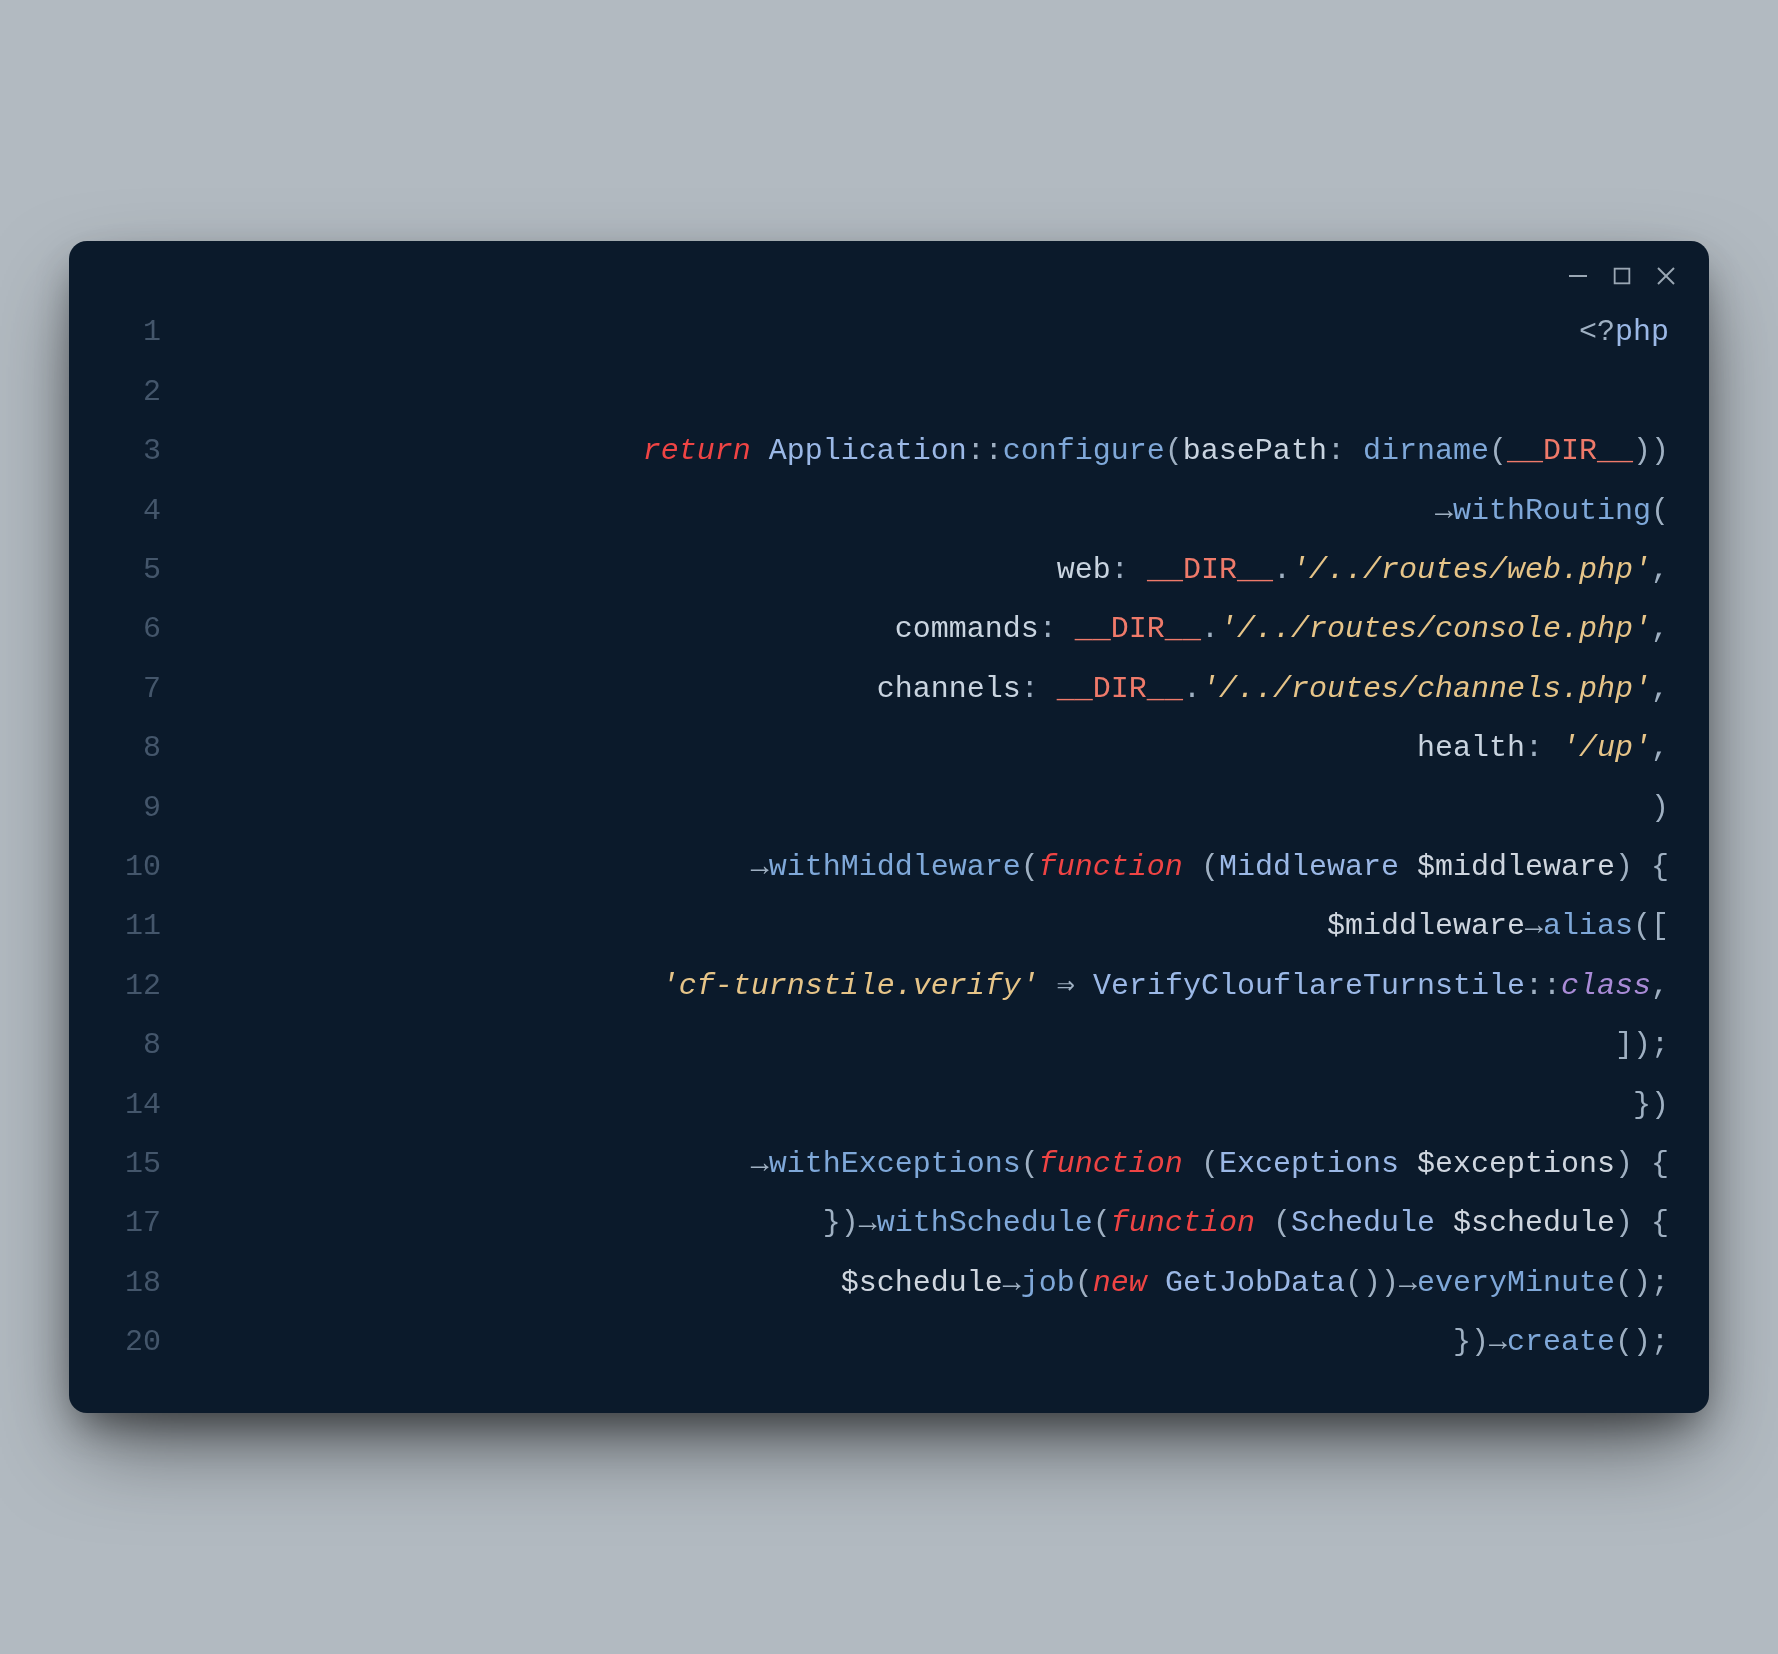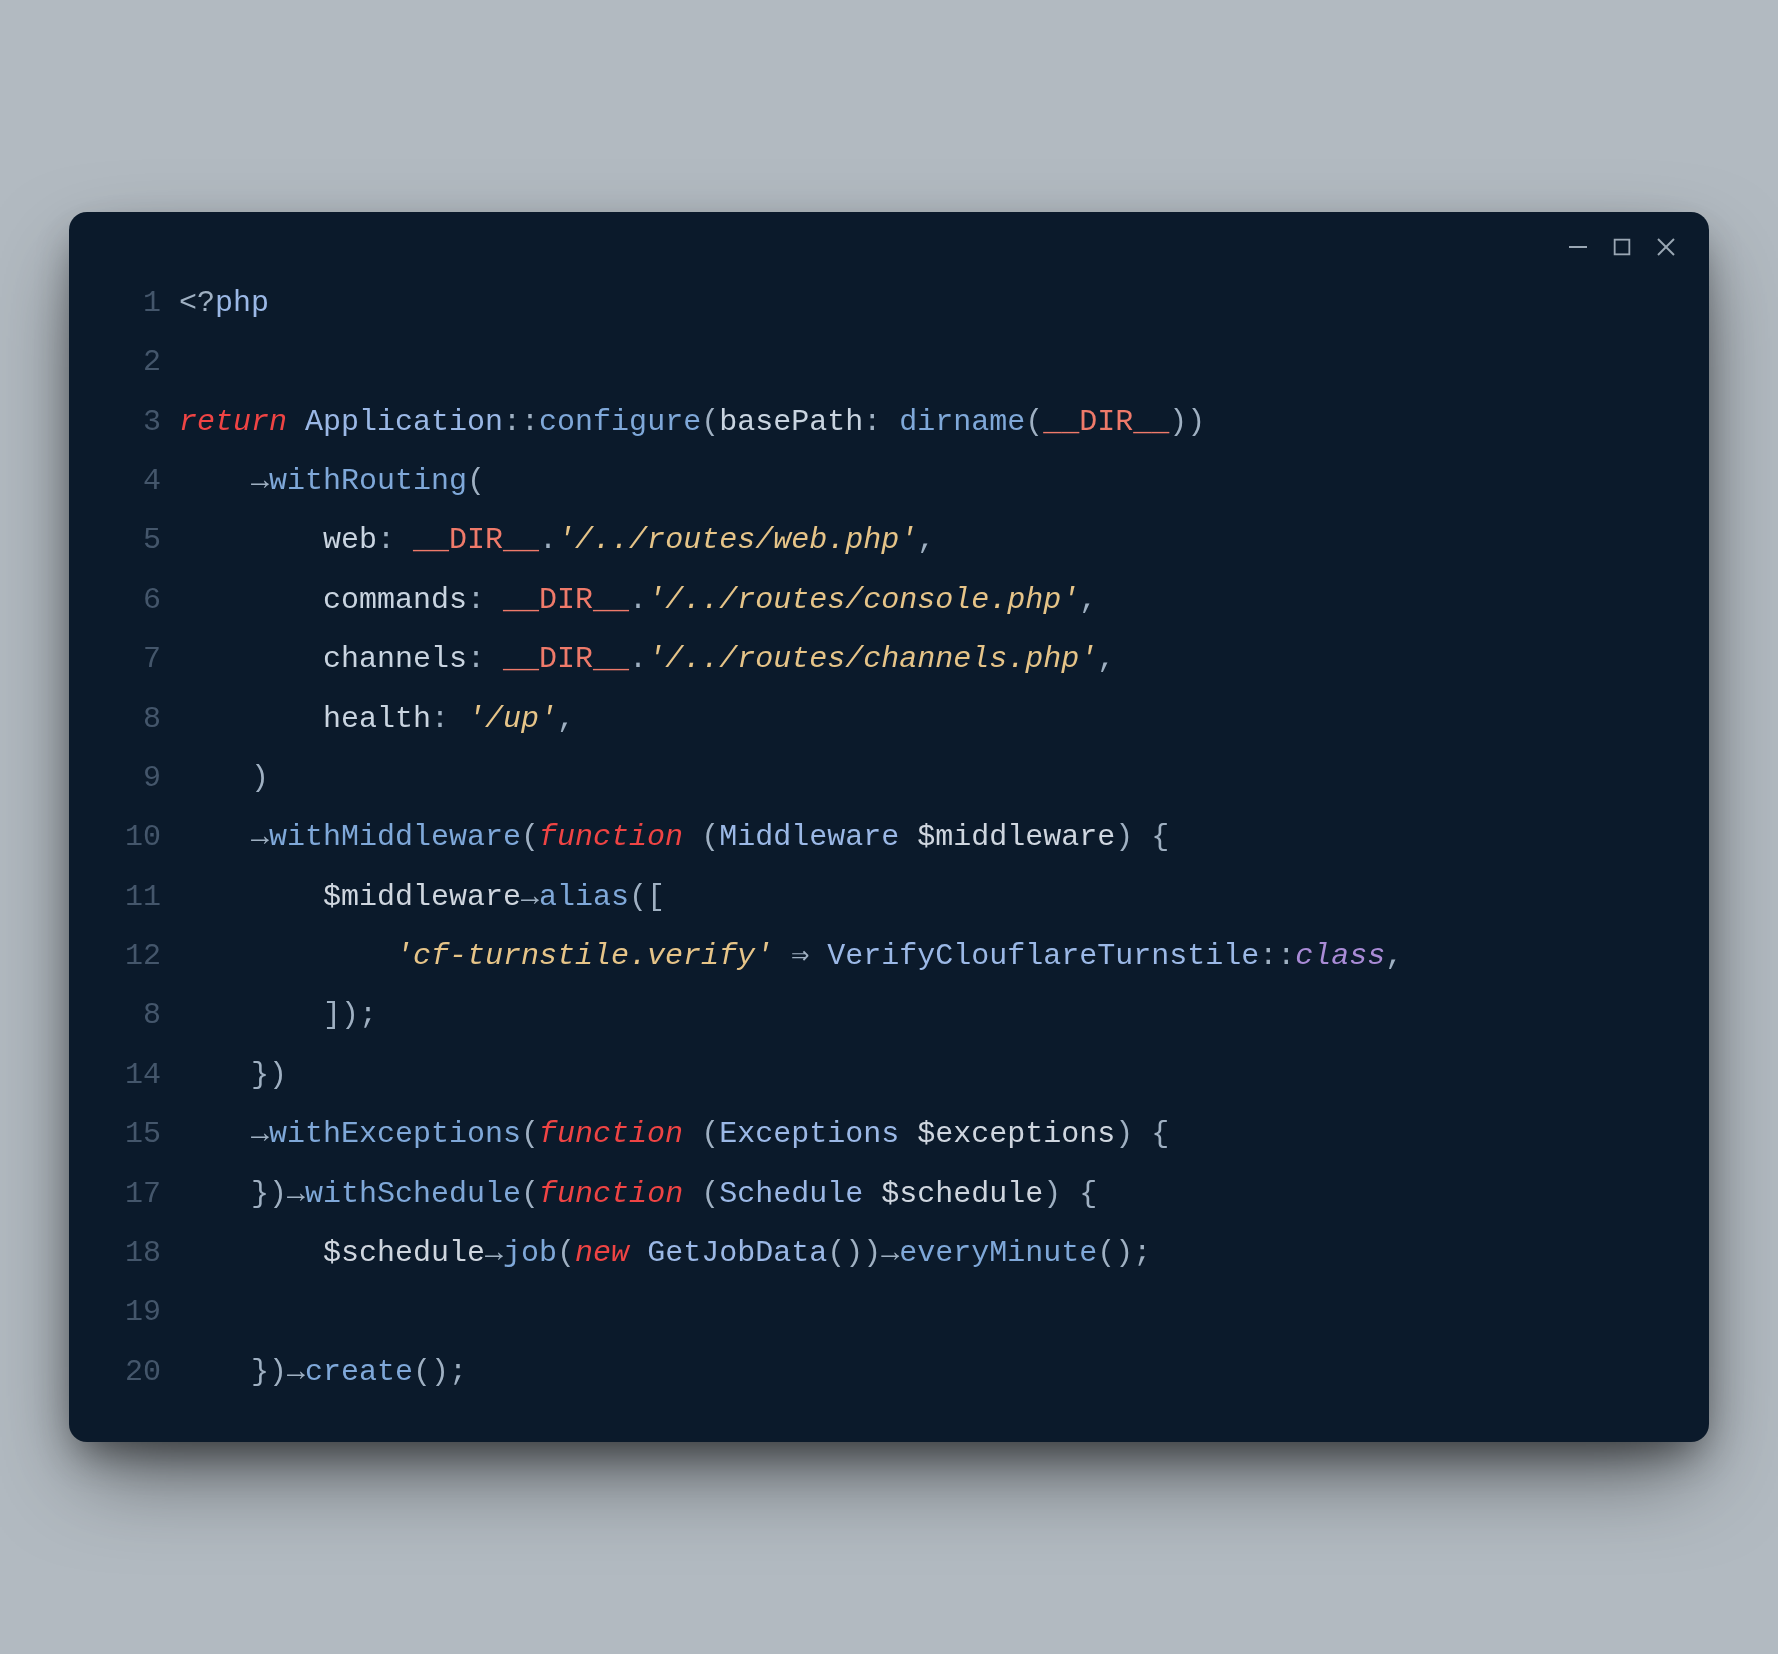--- a/index.html
+++ b/index.html
@@ -53,20 +53,21 @@
     text-align: right;
     color: #44566b;
     padding-right: 18px;
     user-select: none;
     font-variant-numeric: tabular-nums;
   }
   .src {
     white-space: pre;
     color: #c9d4e0;
     flex: 1 1 auto;
+    text-align: right;
   }
   
   .tk-kw     { color: #ef4444; font-style: italic; }   
   .tk-type   { color: #9bb8e6; }                        
   .tk-fn     { color: #7fa8d9; }                        
   .tk-str    { color: #e6c488; font-style: italic; }                        
   .tk-const  { color: #ef7a6a; }                        
   .tk-var    { color: #cfd6df; }                        
   .tk-named  { color: #c9d4e0; }                        
   .tk-punc   { color: #9fb0c2; }                        
@@ -159,22 +160,18 @@
         </div>
         <div class="line">
           <div class="gutter">17</div>
           <div class="src"><span class="tk-punc">    })</span><span class="tk-arrow">→</span><span class="tk-fn">withSchedule</span><span class="tk-punc">(</span><span class="tk-kw">function</span><span class="tk-punc"> (</span><span class="tk-type">Schedule</span><span class="tk-punc"> </span><span class="tk-var">$schedule</span><span class="tk-punc">) {</span></div>
         </div>
         <div class="line">
           <div class="gutter">18</div>
           <div class="src"><span class="tk-punc">        </span><span class="tk-var">$schedule</span><span class="tk-arrow">→</span><span class="tk-fn">job</span><span class="tk-punc">(</span><span class="tk-kw">new</span><span class="tk-punc"> </span><span class="tk-type">GetJobData</span><span class="tk-punc">())</span><span class="tk-arrow">→</span><span class="tk-fn">everyMinute</span><span class="tk-punc">();</span></div>
         </div>
         <div class="line">
-          <div class="gutter">19</div>
-          <div class="src">&nbsp;</div>
-        </div>
-        <div class="line">
           <div class="gutter">20</div>
           <div class="src"><span class="tk-punc">    })</span><span class="tk-arrow">→</span><span class="tk-fn">create</span><span class="tk-punc">();</span></div>
         </div>
       </div>
   </div>
 </div>
 
 </body></html>

